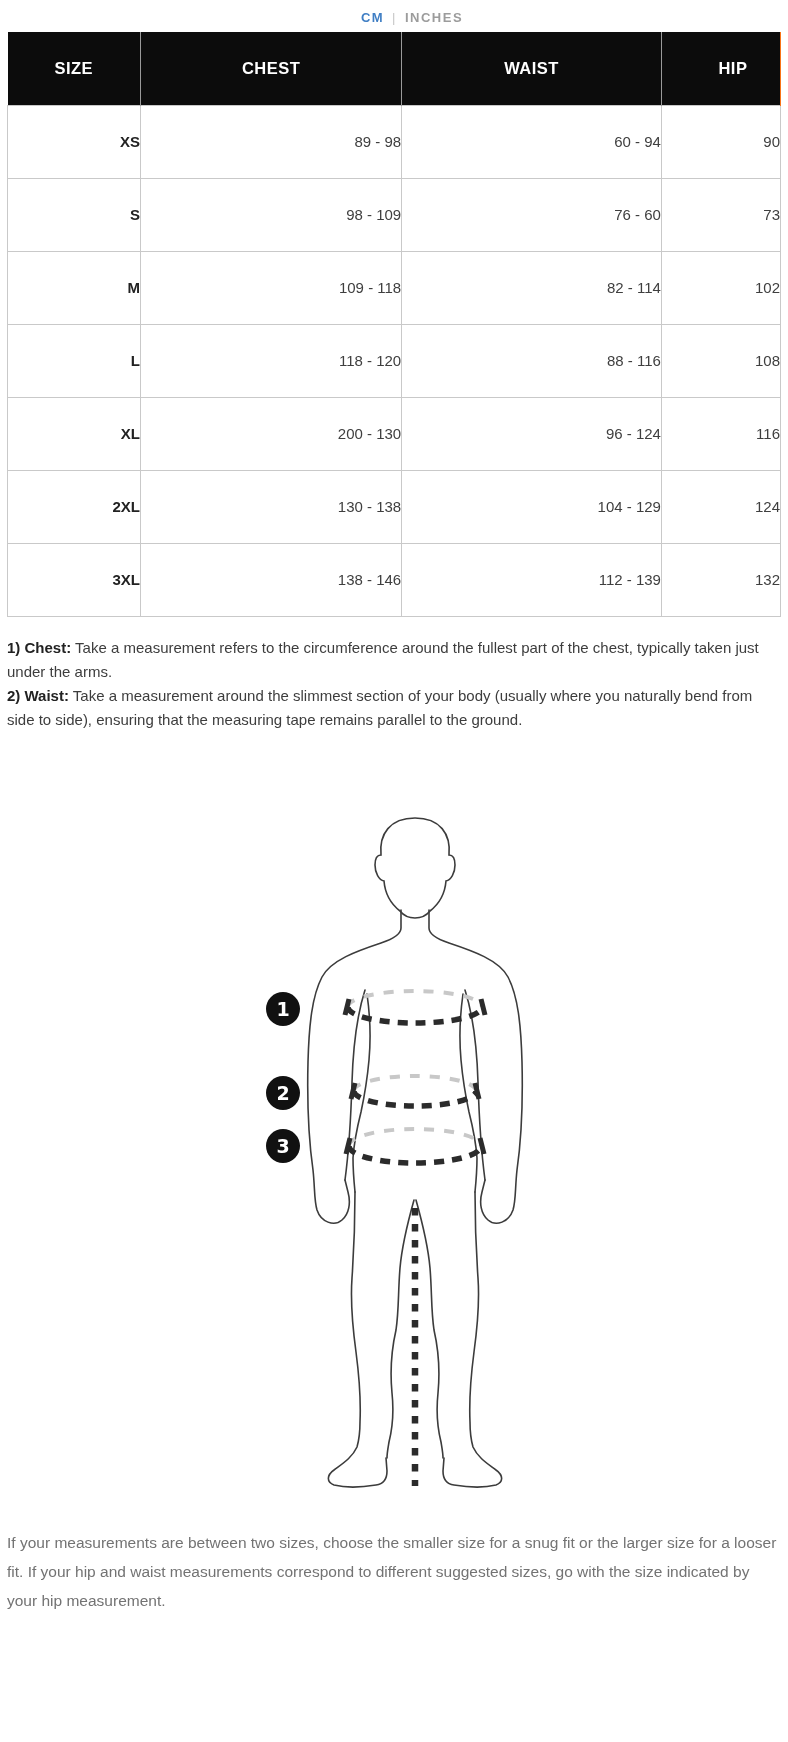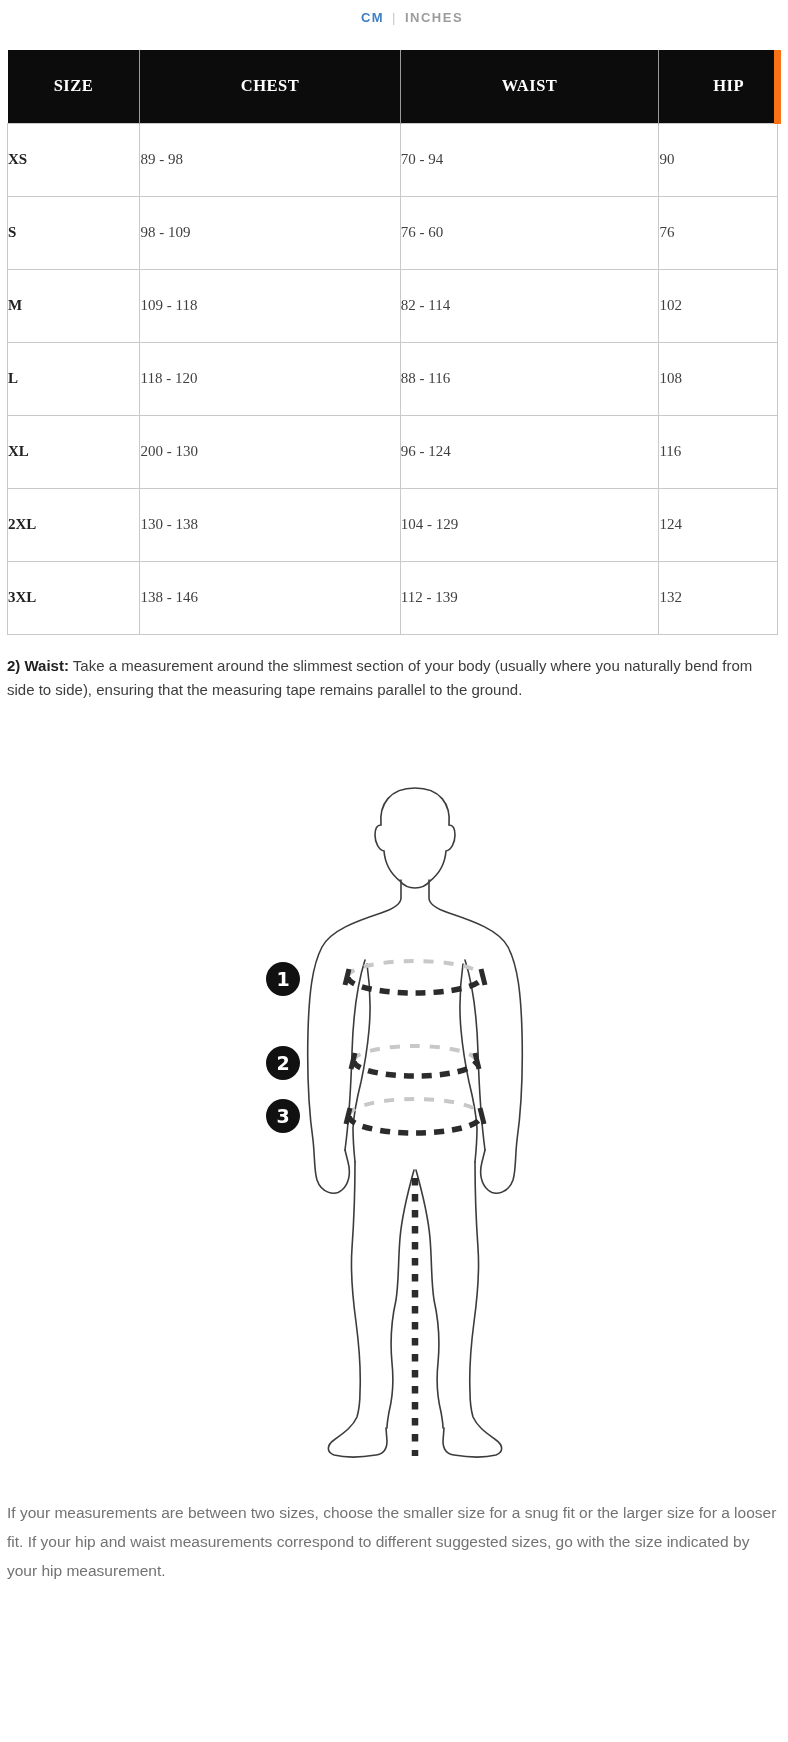--- a/index.html
+++ b/index.html
@@ -21,38 +21,37 @@
     height: 28px;
   }
   .unit-cm { color: #3f7ec4; cursor: pointer; margin-left: 36px; }
   .unit-divider { color: #c6c6c6; font-weight: normal; margin: 0 8px; }
   .unit-inches { color: #9c9c9c; cursor: pointer; margin-top: 20px; }
 
   
   table.size-table {
     width: 100%;
     border-collapse: collapse;
-    margin-top: 22px;
-    font-family: Liberation Serif, serif;
+    margin-top: 4px;
   }
   .size-table th {
     background: #0c0c0c;
     color: #ffffff;
     font-size: 16.5px;
     font-weight: bold;
     letter-spacing: 0.5px;
     height: 73px;
     text-align: center;
     vertical-align: middle;
     border-right: 1px solid #9a9a9a;
   }
-  .size-table th:last-child { border-right: 7px solid #f97316; padding-left: 24px; }
+  .size-table th:last-child { border-right: 1px solid #f97316; padding-left: 24px; }
   .size-table td {
     height: 73px;
-    text-align: left;
+    text-align: right;
     vertical-align: middle;
     font-size: 15px;
     color: #3f3f3f;
     border: 1px solid #c9c9c9;
   }
   .size-table td.col-size { font-weight: bold; color: #222222; }
 
   
   .instructions {
     margin-top: 19px;
@@ -96,28 +95,28 @@
         <th>SIZE</th>
         <th>CHEST</th>
         <th>WAIST</th>
         <th>HIP</th>
       </tr>
     </thead>
     <tbody>
       <tr>
         <td class="col-size">XS</td>
         <td>89 - 98</td>
-        <td>70 - 94</td>
+        <td>60 - 94</td>
         <td>90</td>
       </tr>
       <tr>
         <td class="col-size">S</td>
         <td>98 - 109</td>
         <td>76 - 60</td>
-        <td>76</td>
+        <td>73</td>
       </tr>
       <tr>
         <td class="col-size">M</td>
         <td>109 - 118</td>
         <td>82 - 114</td>
         <td>102</td>
       </tr>
       <tr>
         <td class="col-size">L</td>
         <td>118 - 120</td>
@@ -139,20 +138,21 @@
       <tr>
         <td class="col-size">3XL</td>
         <td>138 - 146</td>
         <td>112 - 139</td>
         <td>132</td>
       </tr>
     </tbody>
   </table>
 
   <div class="instructions">
+    <p><b>1) Chest:</b><span> Take a measurement refers to the circumference around the fullest part of the chest, typically taken just under the arms.</span></p>
     <p><b>2) Waist:</b><span> Take a measurement around the slimmest section of your body (usually where you naturally bend from side to side), ensuring that the measuring tape remains parallel to the ground.</span></p>
   </div>
 
   <div class="diagram-wrap">
     <svg width="400" height="690" viewBox="0 0 400 690">
       <g fill="none" stroke="#3c3c3c" stroke-width="1.6" stroke-linecap="round">
 
         <path d="M 186,101 C 177,94 171,83 170,71 C 165,70 161,63 161,55 C 161,49 163,45 167,45
                  C 165,24 176,8 201,8 C 226,8 237,24 235,45 C 239,45 241,49 241,55
                  C 241,63 237,70 232,71 C 231,83 225,94 216,101 C 212,106 207,108 201,108 C 195,108 190,106 186,101"></path>

